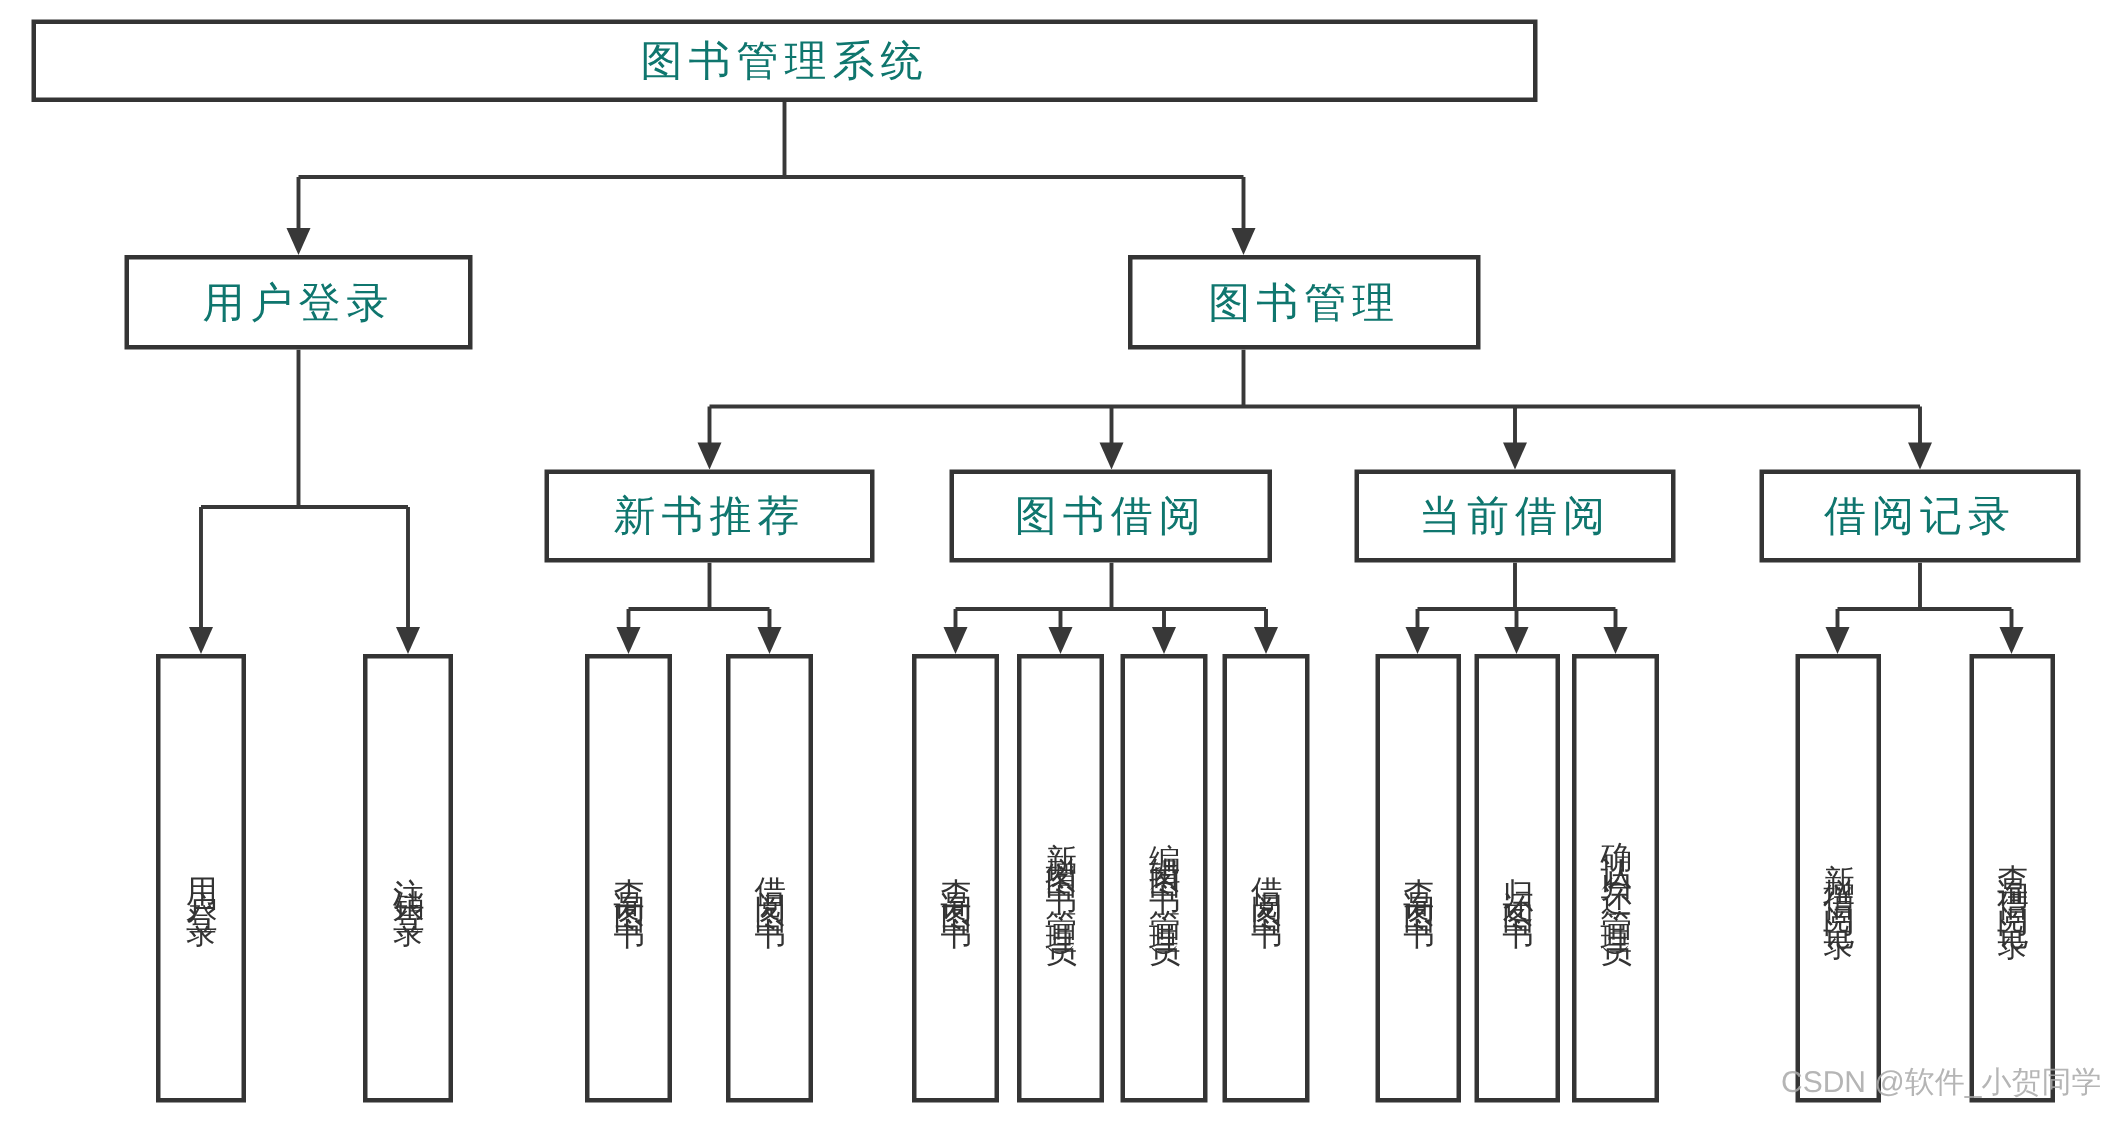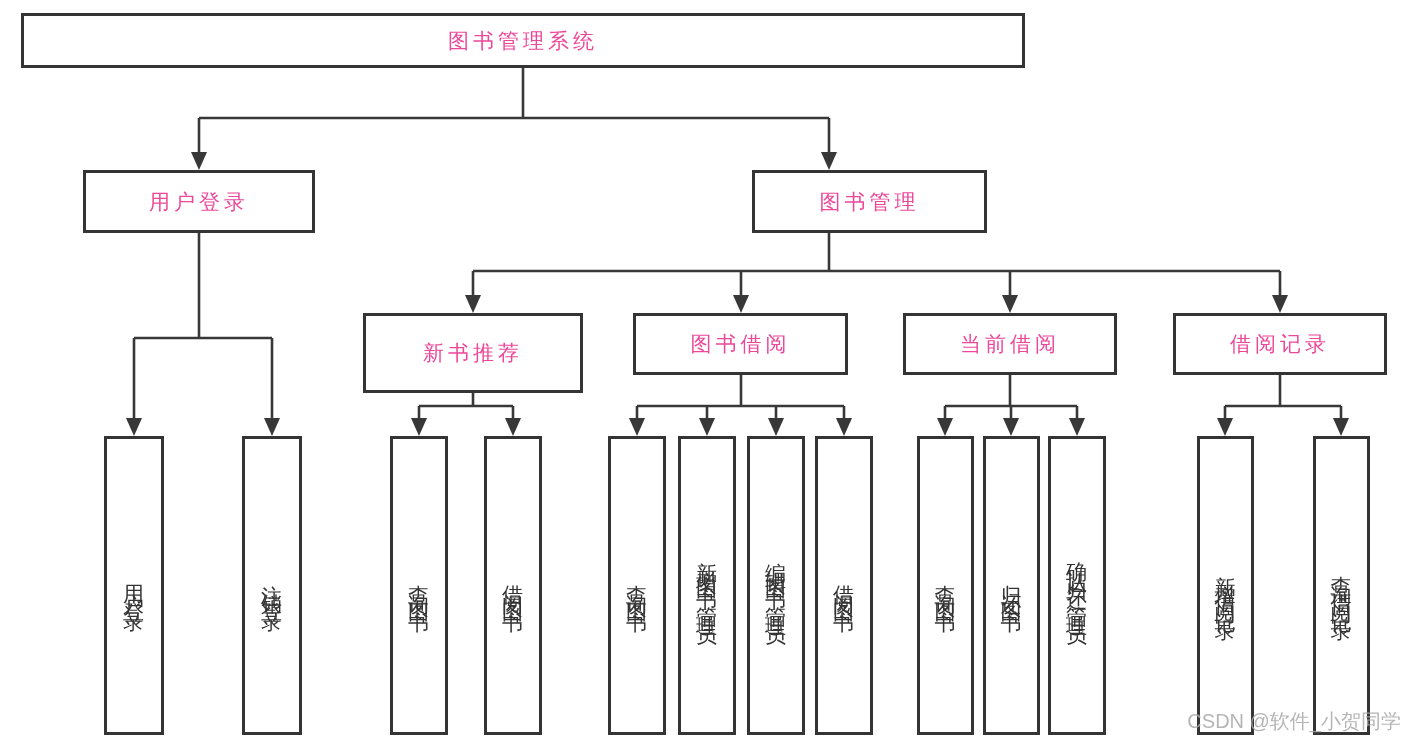--- a/index.html
+++ b/index.html
@@ -21,37 +21,37 @@
     position: absolute;
     box-sizing: border-box;
     background: #ffffff;
     border: 3px solid #343434;
     display: flex;
     align-items: center;
     justify-content: center;
     color: #333333;
   }
   .hbox span {
-    font-size: 21px;
+    font-size: 28px;
     letter-spacing: 4px;
     white-space: nowrap;
-    color: #ec4899;
+    color: #0f766e;
   }
   .vbox span {
     writing-mode: vertical-rl;
     font-size: 21px;
     letter-spacing: 9px;
     line-height: 1;
     color: #333333;
   }
   
   #b_root  { left: 21px;   top: 13px;  width: 1004px; height: 55px; }
   #b_login { left: 83px;   top: 170px; width: 232px;  height: 63px; }
   #b_mgmt  { left: 712px;  top: 170px; width: 235px;  height: 63px; margin-left: 40px; }
-  #b_l3_0  { left: 363px;  top: 313px; width: 220px;  height: 80px; }
+  #b_l3_0  { left: 363px;  top: 313px; width: 220px;  height: 62px; }
   #b_l3_1  { left: 633px;  top: 313px; width: 215px;  height: 62px; }
   #b_l3_2  { left: 903px;  top: 313px; width: 214px;  height: 62px; }
   #b_l3_3  { left: 1173px; top: 313px; width: 214px;  height: 62px; }
   .leaf    { top: 436px; height: 299px; }
   #b_u0 { left: 104px;  width: 60px; }
   #b_u1 { left: 242px;  width: 60px; }
   #b_n0 { left: 390px;  width: 58px; }
   #b_n1 { left: 484px;  width: 58px; }
   #b_b0 { left: 608px;  width: 58px; }
   #b_b1 { left: 678px;  width: 58px; }

